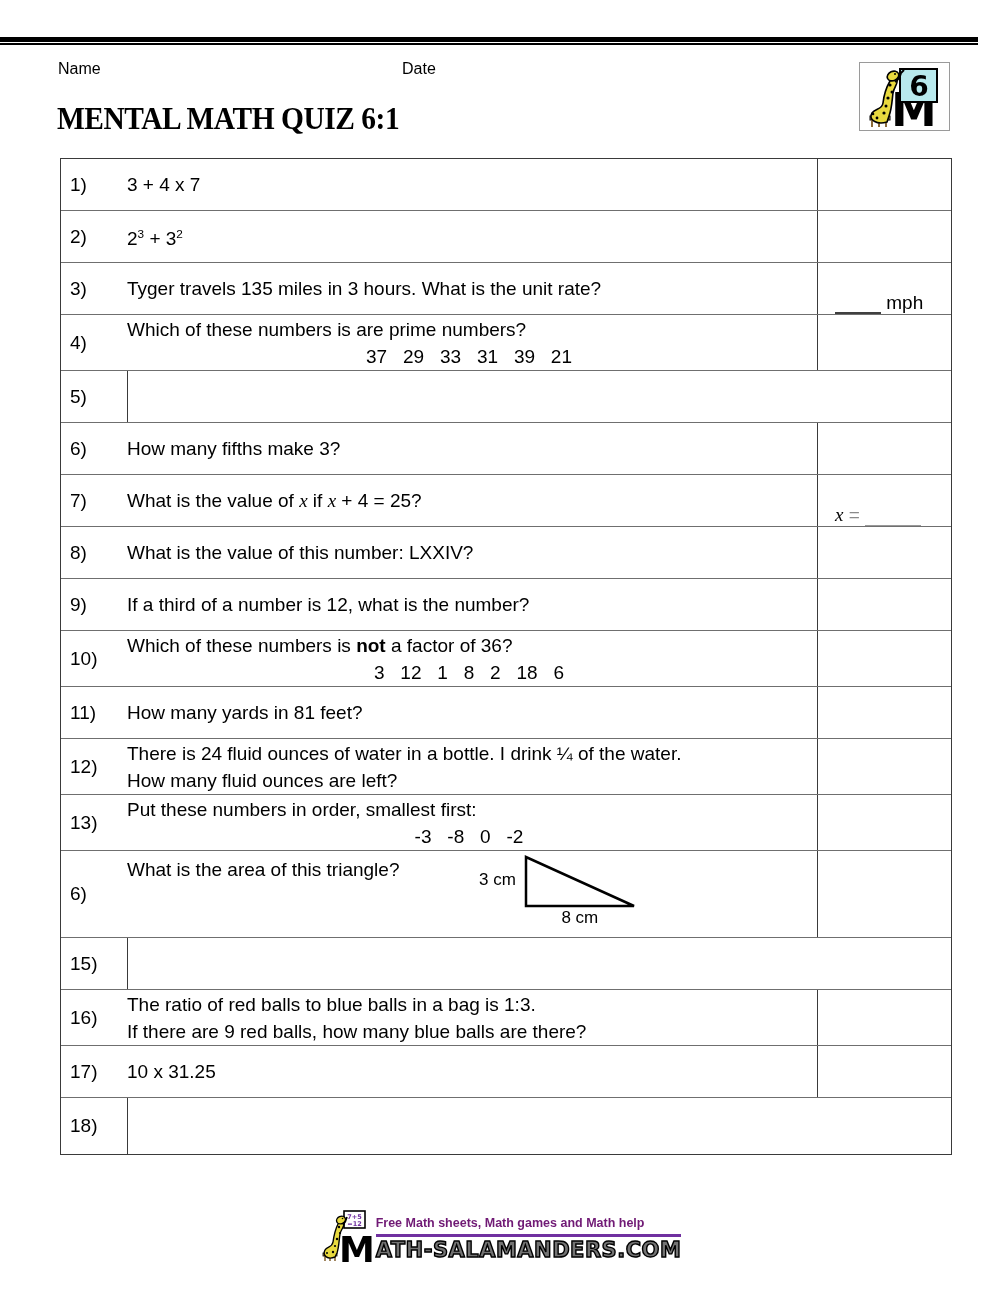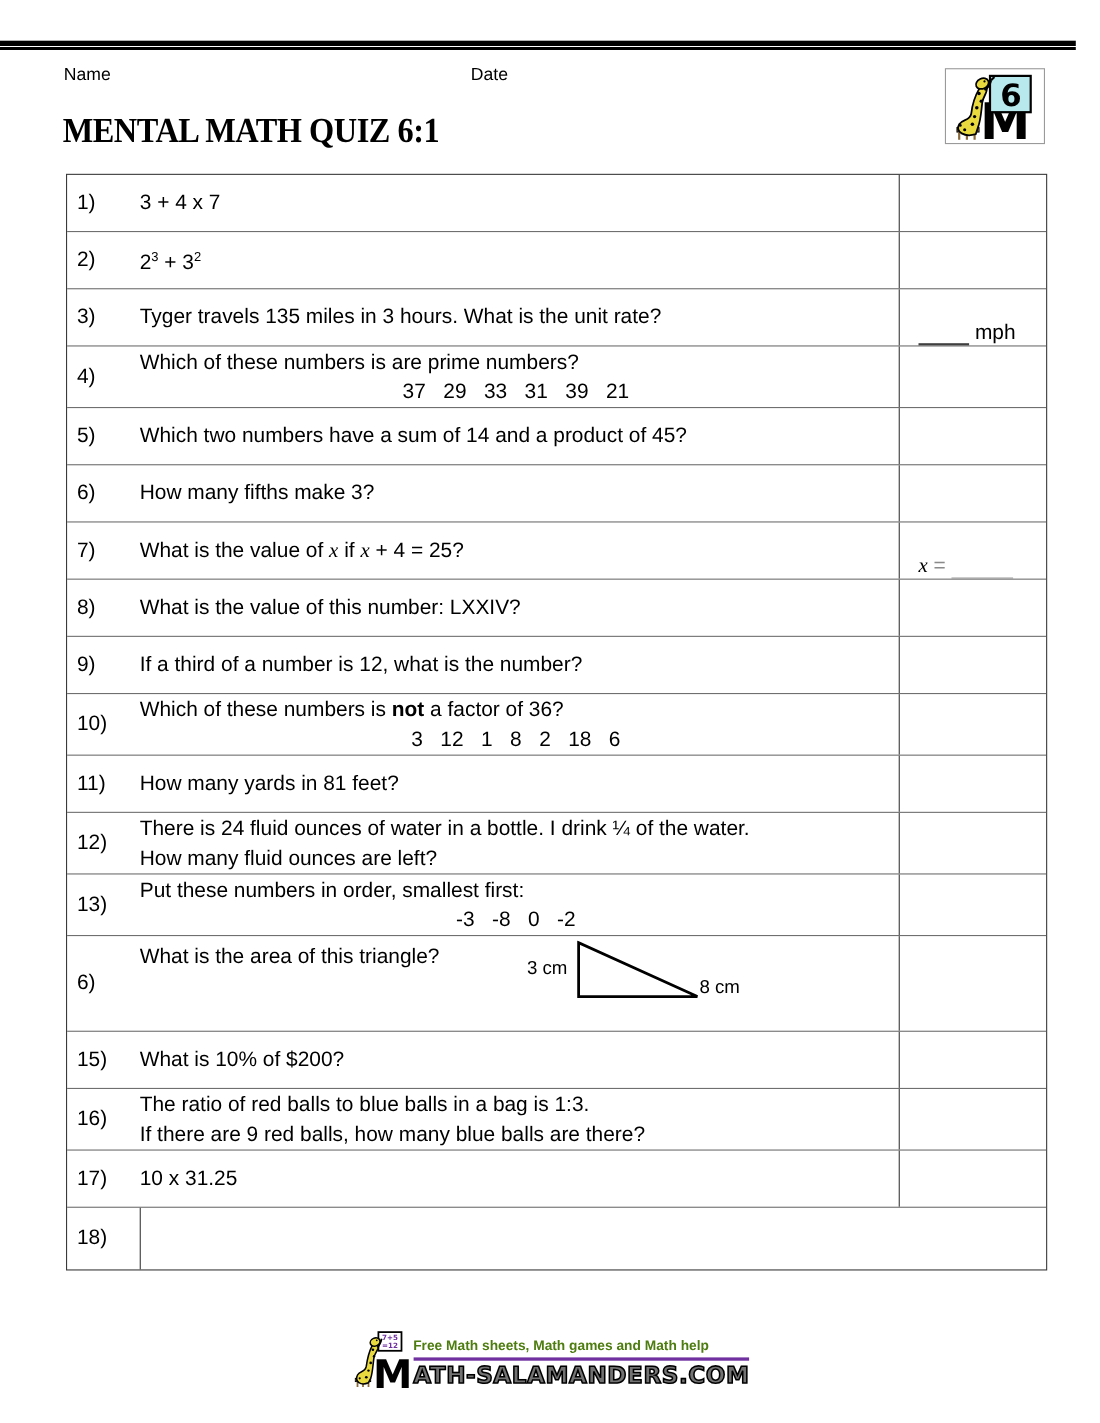--- a/index.html
+++ b/index.html
@@ -4,21 +4,21 @@
 <style>
   html,body{margin:0;padding:0;background:#fff;}
   .page{position:relative;width:978px;height:1294px;background:#fff;overflow:hidden;
         font-family:"Liberation Sans",sans-serif;color:#000;border-radius:21px;}
 
   
   .top-band{position:absolute;left:0;top:37px;width:1000px;height:9px;
     background:linear-gradient(to bottom,#000 0,#000 5px,#fff 5px,#fff 6px,#000 6px,#000 8px,rgba(0,0,0,0) 8px);}
 
   .name-label{position:absolute;left:58px;top:60px;font-size:16px;}
-  .date-label{position:absolute;left:428px;top:60px;font-size:16px;}
+  .date-label{position:absolute;left:402px;top:60px;font-size:16px;}
 
   .page-title{position:absolute;left:57px;top:100px;margin:0;
     font-family:"Liberation Serif",serif;font-weight:bold;font-size:32px;
     letter-spacing:-0.5px;transform:scaleX(.92);transform-origin:left top;white-space:nowrap;}
 
   
   .grade-logo{position:absolute;left:859px;top:62px;width:91px;height:69px;
     border:1px solid #9a9a9a;background:#fff;box-sizing:border-box;}
   .grade-logo svg{display:block;}
 
@@ -44,29 +44,29 @@
   .b{font-weight:bold;}
   .i{font-style:italic;}
   .mv{font-family:"Liberation Serif",serif;font-style:italic;}
   .gray{color:#8a8a8a;}
   .blank{display:inline-block;width:46px;height:13px;border-bottom:2px solid #3f3f3f;}
   .blank.lt{border-bottom:1.5px solid #999;vertical-align:-7px;height:15px;}
 
   
   .tri-fig{position:absolute;left:352px;top:4px;display:flex;}
   .tri-side{font-size:17px;margin-top:15px;margin-right:8px;}
-  .tri-col{display:flex;flex-direction:row;align-items:flex-end;}
+  .tri-col{display:flex;flex-direction:column;align-items:center;}
   .tri-col svg polygon{fill:#fff;stroke:#000;stroke-width:2.5;}
   .tri-base{font-size:17px;margin-top:0px;}
 
   
   .footer{position:absolute;left:0;top:1209px;width:1000px;display:flex;
     justify-content:center;align-items:flex-start;}
   .footer-text{margin-left:3px;margin-top:7px;}
-  .tagline{font-size:12.5px;font-weight:bold;color:#4d7c0f;
+  .tagline{font-size:12.5px;font-weight:bold;color:#701a75;
     border-bottom:3px solid #7030a0;padding-bottom:4px;white-space:nowrap;}
   .site{margin-top:2px;font-family:"DejaVu Sans",sans-serif;font-weight:bold;
     font-size:21px;letter-spacing:0.5px;line-height:1.1;color:#737373;
     -webkit-text-stroke:1.4px #000;text-shadow:0 0 1px #000;white-space:nowrap;}
 </style>
 </head>
 <body>
 
 <div class="page">
 
@@ -129,23 +129,20 @@
       <div class="quiz-row h-double">
         <div class="num-cell">4)</div>
         <div class="q-cell">
           <div class="q-line"><span>Which of these numbers is are prime numbers?</span></div>
           <div class="q-line center"><span>37   29   33   31   39   21</span></div>
         </div>
         <div class="ans-cell"></div>
       </div>
       <div class="quiz-row h-single">
         <div class="num-cell">5)</div>
-        <div class="q-cell">
-          <div class="q-line"><span>Which two numbers have a sum of 14 and a product of 45?</span></div>
-        </div>
         <div class="ans-cell"></div>
       </div>
       <div class="quiz-row h-single">
         <div class="num-cell">6)</div>
         <div class="q-cell">
           <div class="q-line"><span>How many fifths make 3?</span></div>
         </div>
         <div class="ans-cell"></div>
       </div>
       <div class="quiz-row h-single">
@@ -215,23 +212,20 @@
                 <polygon points="2,2 2,51 110,51"></polygon>
               </svg>
               <span class="tri-base">8 cm</span>
             </div>
           </div>
         </div>
         <div class="ans-cell"></div>
       </div>
       <div class="quiz-row h-single">
         <div class="num-cell">15)</div>
-        <div class="q-cell">
-          <div class="q-line"><span>What is 10% of $200?</span></div>
-        </div>
         <div class="ans-cell"></div>
       </div>
       <div class="quiz-row h-double">
         <div class="num-cell">16)</div>
         <div class="q-cell">
           <div class="q-line"><span>The ratio of red balls to blue balls in a bag is 1:3.</span></div>
           <div class="q-line"><span>If there are 9 red balls, how many blue balls are there?</span></div>
         </div>
         <div class="ans-cell"></div>
       </div>

